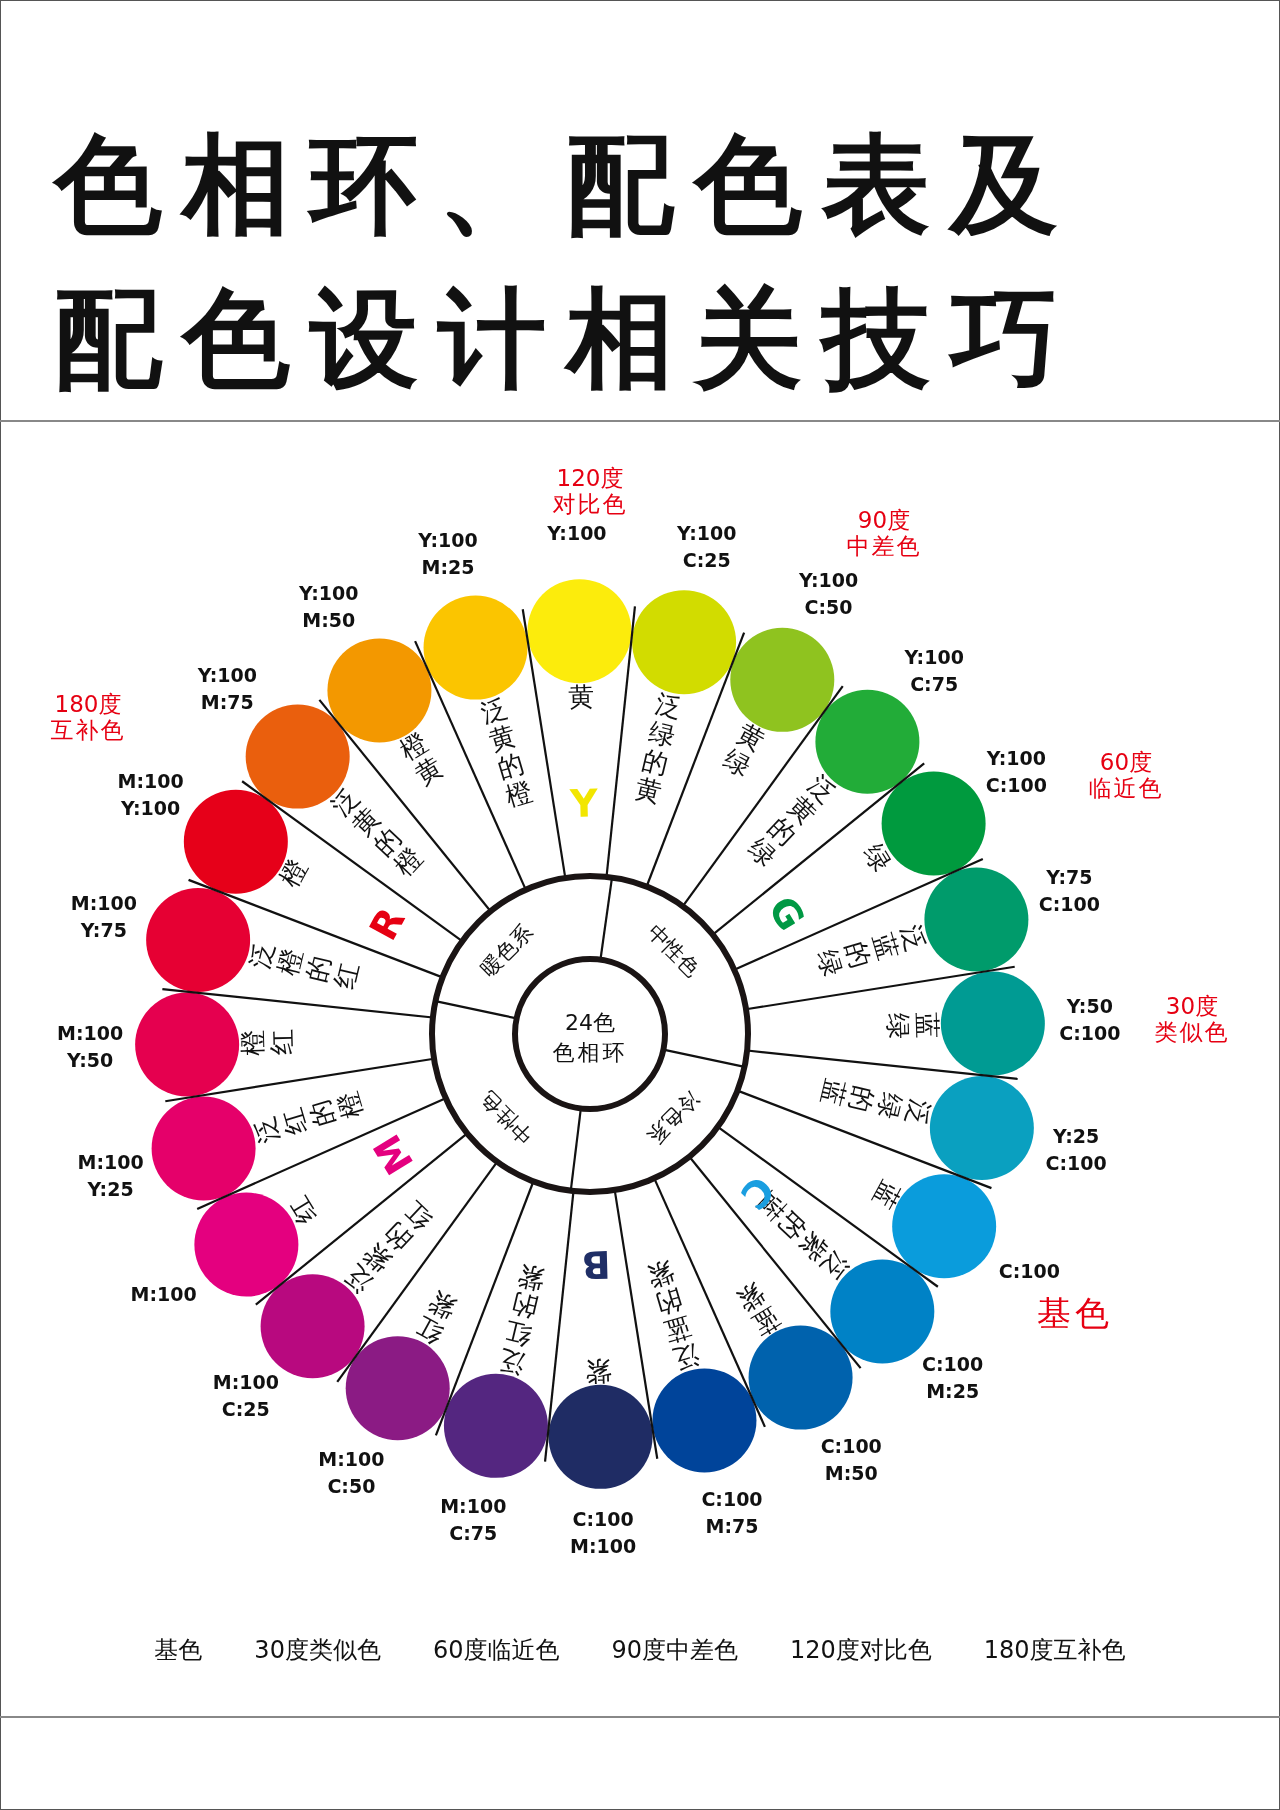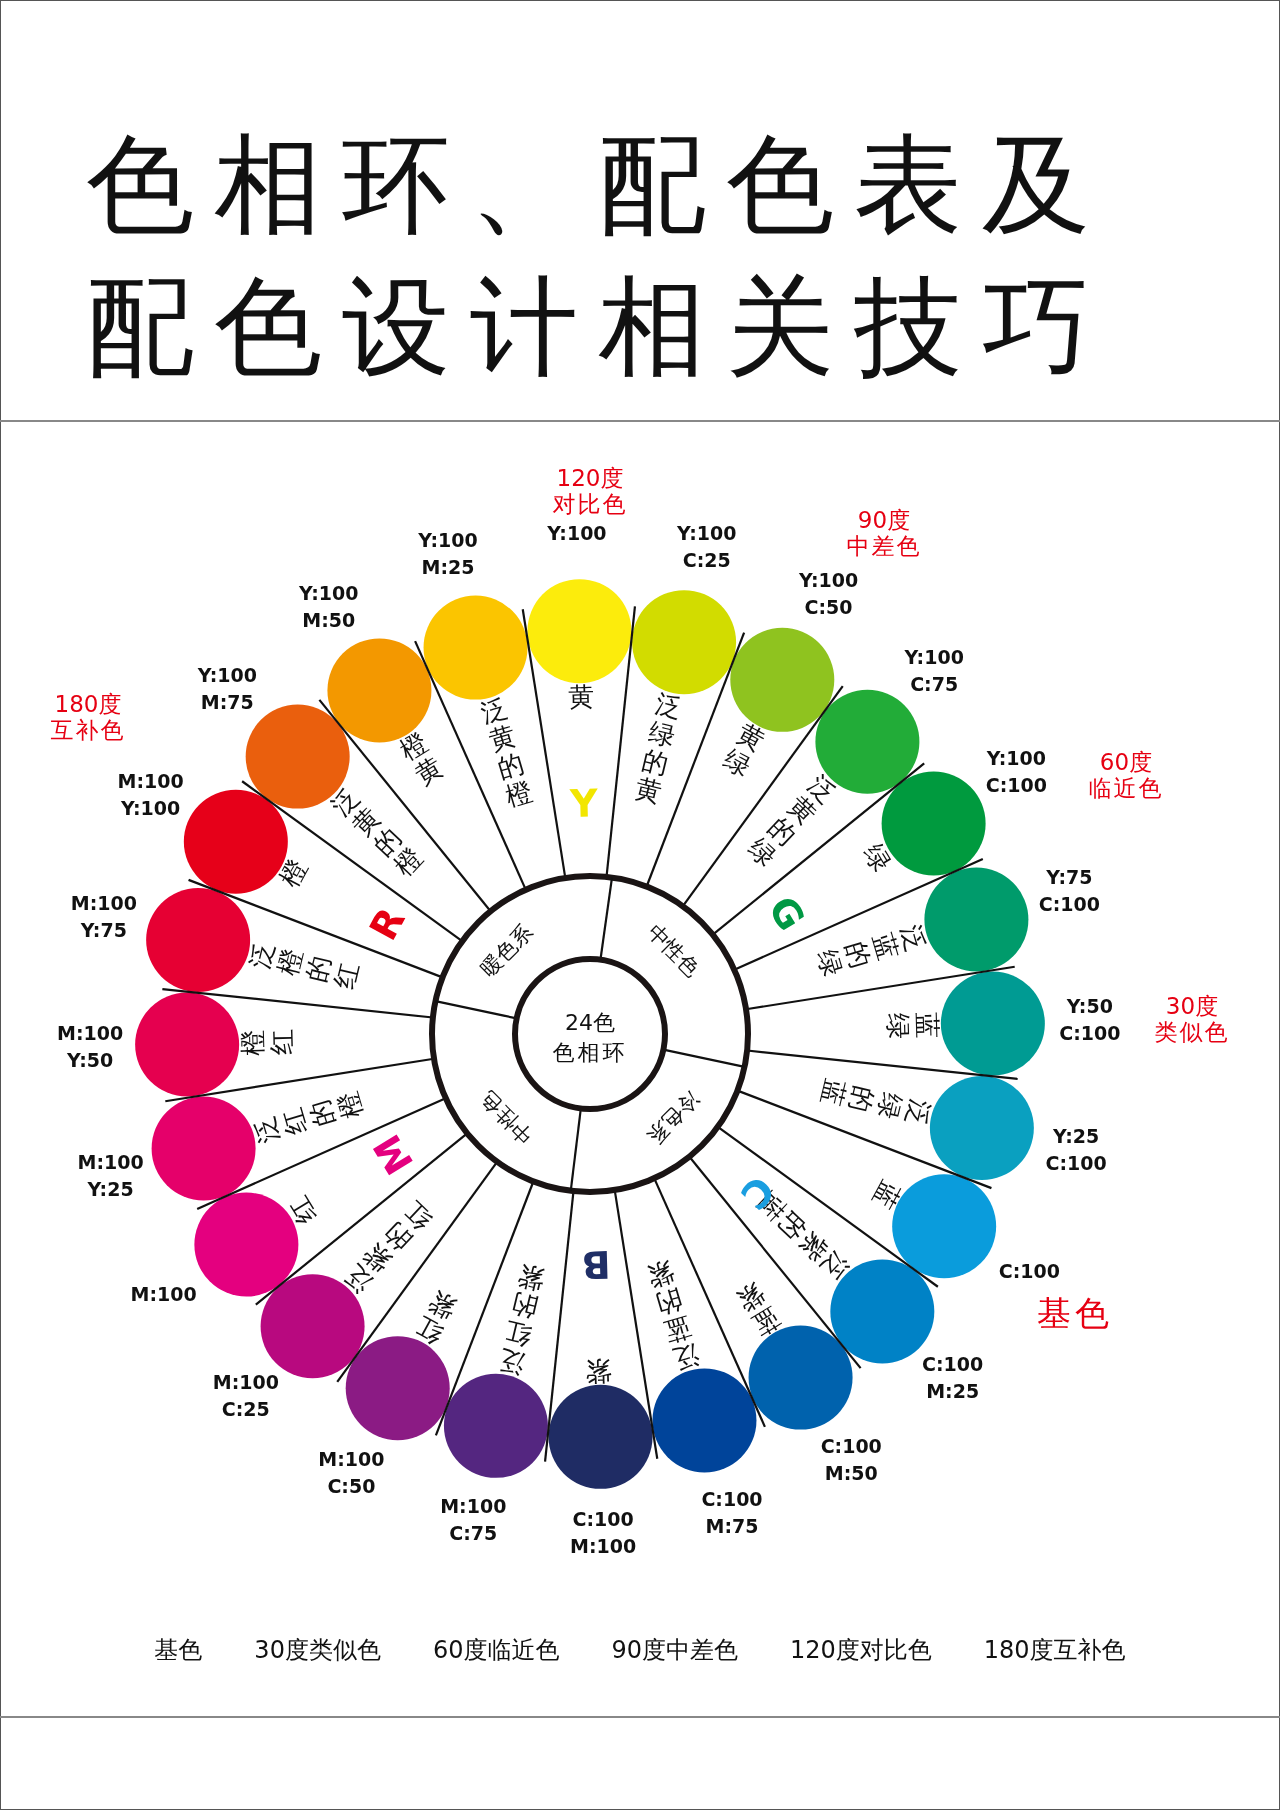--- a/index.html
+++ b/index.html
@@ -1,37 +1,37 @@
 <!DOCTYPE html>
 <html><head>
 <meta charset="utf-8">
 <style>
   html, body { margin:0; padding:0; background:#fff; }
   body { width:1280px; height:1810px; position:relative; overflow:hidden;
          font-family:"DejaVu Sans", sans-serif; }
   .frame { position:absolute; left:0; top:0; width:1278px; height:1808px; border:1px solid #555; }
   .hr { position:absolute; left:0; width:1280px; height:0; border-top:2px solid #888; }
   .title { position:absolute; left:0; width:1132px; text-align:center; color:#111;
-           font-family:"DejaVu Sans", sans-serif; font-weight:normal; font-size:108px;
-           letter-spacing:20px; line-height:130px;padding-left:32px; }
+           font-family:"DejaVu Sans", sans-serif; font-weight:bold; font-size:108px;
+           letter-spacing:20px; line-height:130px; }
   #wheel { position:absolute; left:0; top:0; }
   .legend { position:absolute; top:1634px; left:0; width:1280px; display:flex;
             justify-content:center; gap:52px; font-size:24px; color:#111;
             font-family:"DejaVu Sans", sans-serif; }
   .legend span { white-space:nowrap; }
 </style>
 </head>
 <body>
 
 <div class="frame"></div>
 <div class="hr" style="top:420px"></div>
 <div class="hr" style="top:1716px"></div>
 
 <div class="title" style="top:120px">色相环、配色表及</div>
-<div class="title" style="top:262px">配色设计相关技巧</div>
+<div class="title" style="top:274px">配色设计相关技巧</div>
 
 <svg id="wheel" width="1280" height="1716" xmlns="http://www.w3.org/2000/svg">
     <circle cx="579.4506898319272" cy="631.1380980348504" r="52" fill="#fcec0c"></circle>
     <circle cx="684.0784816339299" cy="642.1349220797363" r="52" fill="#d2dc00"></circle>
     <circle cx="782.2949803846222" cy="679.8367035972279" r="52" fill="#8fc31f"></circle>
     <circle cx="867.4068940045829" cy="741.6741284820481" r="52" fill="#22ac38"></circle>
     <circle cx="933.6139862346992" cy="823.4330784194726" r="52" fill="#009a3e"></circle>
     <circle cx="976.4043531518819" cy="919.5418160843192" r="52" fill="#009b6b"></circle>
     <circle cx="992.8619019651496" cy="1023.4506898319271" r="52" fill="#009b93"></circle>
     <circle cx="981.8650779202637" cy="1128.0784816339299" r="52" fill="#0aa0c0"></circle>

